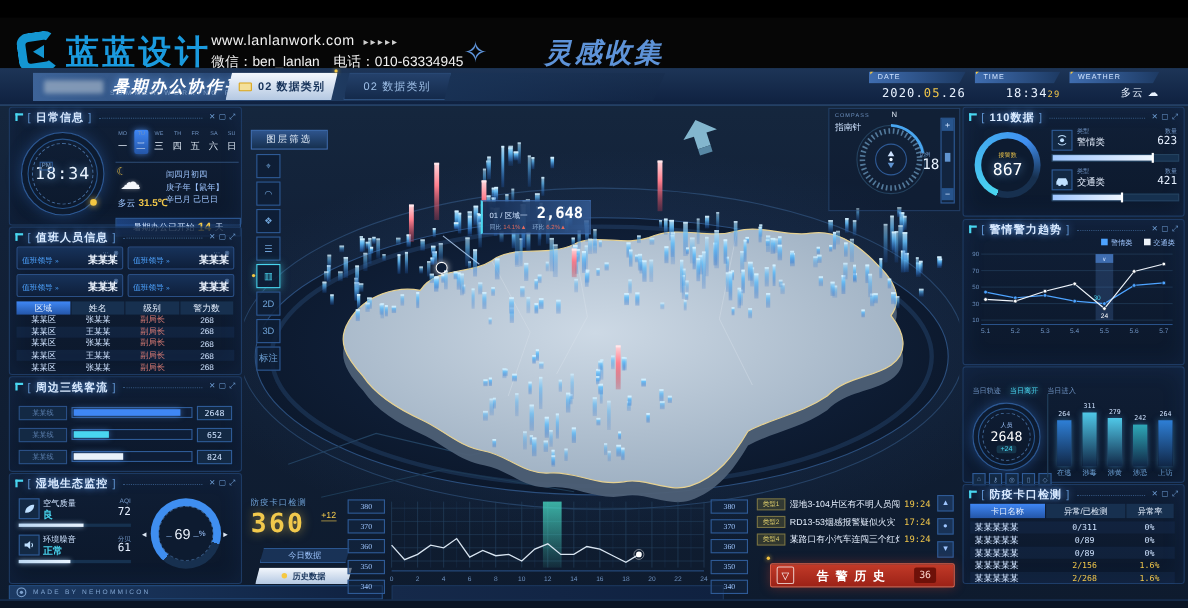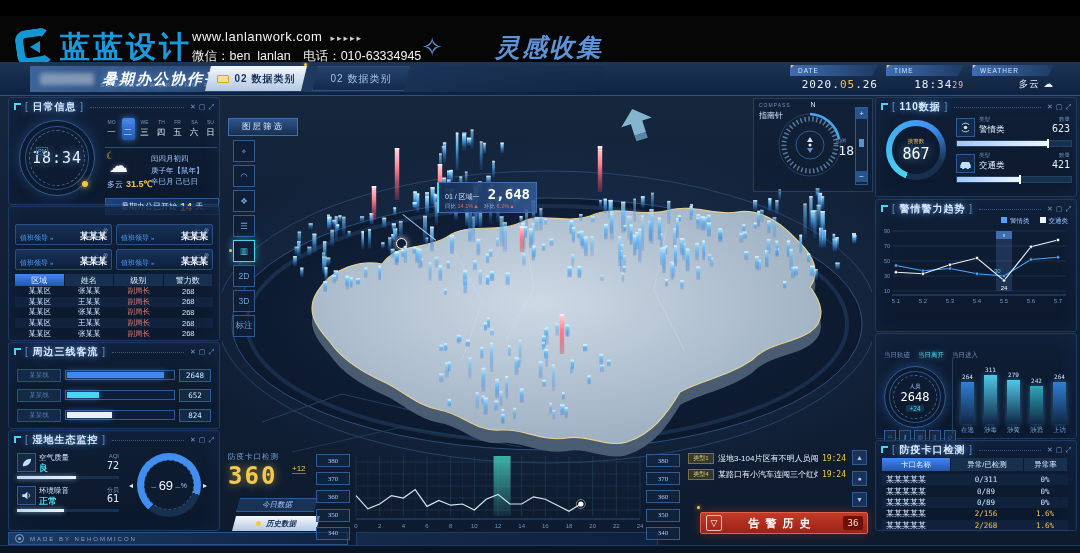--- a/index.html
+++ b/index.html
@@ -187,39 +187,39 @@
   .cp-row{display:flex;height:11.4px;align-items:center;}
   .cp-row:nth-child(odd){background:rgba(40,80,140,.15);}
   .cp-row .c1{width:68px;font-size:8px;color:#cfe3ff;padding-left:4px;box-sizing:border-box;}
   .cp-row .c2{width:72px;font-size:7.5px;text-align:center;font-family:"DejaVu Sans Mono",monospace;color:#cfe3ff;}
   .cp-row .c3{flex:1;font-size:7.5px;text-align:center;font-family:"DejaVu Sans Mono",monospace;color:#cfe3ff;}
   .cp-row.warn .c2,.cp-row.warn .c3{color:#f0c64a;}
   
   .off-label{position:absolute;left:228px;top:390px;font-size:7.5px;color:#6fa3d8;letter-spacing:1px;}
   .off-val{position:absolute;left:228px;top:400px;font-size:24px;font-weight:bold;color:#f2c94c;font-family:"DejaVu Sans Mono",monospace;letter-spacing:2px;text-shadow:0 0 10px rgba(242,201,76,.6);}
   .off-delta{position:absolute;left:292px;top:402px;font-size:8px;color:#f2c94c;border-bottom:1px solid rgba(242,201,76,.5);}
-  .off-btn{position:absolute;width:82px;height:14px;display:flex;align-items:center;justify-content:center;font-size:7.5px;cursor:pointer;box-sizing:border-box;font-style:italic;}
+  .off-btn{position:absolute;width:82px;height:14px;display:flex;align-items:center;justify-content:center;font-size:7.5px;cursor:pointer;box-sizing:border-box;}
   .off-btn.today{left:236px;top:436px;background:rgba(28,56,96,.8);border:1px solid #2e5a96;color:#9fc6ff;clip-path:polygon(4px 0,100% 0,calc(100% - 4px) 100%,0 100%);}
   .off-btn.hist{left:232px;top:454px;width:88px;height:15px;background:linear-gradient(#f4f8fd,#b4c8e2);color:#17335a;font-weight:bold;clip-path:polygon(4px 0,100% 0,calc(100% - 4px) 100%,0 100%);}
   .off-btn.hist::before{content:"";width:5px;height:5px;background:#f5c842;border-radius:50%;margin-right:5px;}
   .ytick-col{position:absolute;top:392px;display:flex;flex-direction:column;gap:5.2px;}
   .ytick-col div{width:32px;height:11px;border:1px solid #2e5a96;background:rgba(18,38,66,.6);font-size:7px;color:#9fc6ff;display:flex;align-items:center;justify-content:center;font-family:Liberation Serif, serif;}
   #office-chart{position:absolute;left:354px;top:390px;}
   
   #alert-rows{position:absolute;left:688px;top:388px;width:158px;}
   .al-row{display:flex;align-items:center;height:16px;gap:4px;}
   .al-tag{width:24px;height:9px;background:rgba(130,118,48,.3);border:1px solid rgba(205,185,90,.45);color:#d8c86a;font-size:6px;display:flex;align-items:center;justify-content:center;flex:none;}
   .al-text{flex:1;font-size:8px;color:#e6f0ff;white-space:nowrap;overflow:hidden;}
   .al-time{font-size:8px;color:#f0c64a;font-family:"DejaVu Sans Mono",monospace;}
   .al-scroll{position:absolute;left:852px;top:388px;display:flex;flex-direction:column;gap:6px;}
   .al-scroll span{width:13px;height:13px;background:rgba(28,56,96,.8);border:1px solid #2e5a96;color:#9fc6ff;font-size:7px;display:flex;align-items:center;justify-content:center;cursor:pointer;}
   .hist-btn{position:absolute;left:700px;top:450px;width:166px;height:20px;background:linear-gradient(#c23a28,#9c2217);border:1px solid #e0614a;border-radius:2px;display:flex;align-items:center;cursor:pointer;box-shadow:0 0 10px rgba(200,60,40,.4);}
   .hist-ic{width:14px;height:14px;margin-left:5px;border:1px solid rgba(255,255,255,.7);border-radius:2px;color:#fff;font-size:9px;display:flex;align-items:center;justify-content:center;}
   .hist-lab{flex:1;text-align:center;font-size:11px;font-weight:bold;color:#fff;letter-spacing:6px;}
-  .hist-badge{width:20px;height:14px;margin-right:4px;background:#6e1109;color:#ffd9d0;font-size:9px;display:flex;align-items:center;justify-content:center;border-radius:2px;font-family:"DejaVu Sans Mono",monospace;}
+  .hist-badge{width:20px;height:14px;margin-right:16px;background:#6e1109;color:#ffd9d0;font-size:9px;display:flex;align-items:center;justify-content:center;border-radius:2px;font-family:"DejaVu Sans Mono",monospace;}
   svg text{font-family:"Liberation Sans",sans-serif;}
 </style>
 </head>
 <body>
 
 <div id="app">
 
   <div id="site-header">
     <div class="logo-wrap">
       <div class="logo-icon">
@@ -318,20 +318,30 @@
           <div>辛巳月 己巳日</div>
       </div>
       <div class="banner">
         <span>暑期办公已开始</span>
           <b>14</b>
           <span>天</span>
       </div>
     </div>
 
     <div class="panel" style="left:8px;top:144px;width:210px;height:133px;">
+      <div class="phead">
+          <div class="pmark"></div>
+          <div class="ptitle">值班人员信息</div>
+          <div class="pline"></div>
+          <div class="pctl">
+            <span>✕</span>
+            <span>▢</span>
+            <span>⤢</span>
+          </div>
+        </div>
       <div id="duty-cards">
           <div class="dcard"><span class="role">值班领导</span><span class="arr">»</span><span class="dots">⋯</span><span class="x">⊗</span><span class="name">某某某</span></div>
           <div class="dcard"><span class="role">值班领导</span><span class="arr">»</span><span class="dots">⋯</span><span class="x">⊗</span><span class="name">某某某</span></div>
           <div class="dcard"><span class="role">值班领导</span><span class="arr">»</span><span class="dots">⋯</span><span class="x">⊗</span><span class="name">某某某</span></div>
           <div class="dcard"><span class="role">值班领导</span><span class="arr">»</span><span class="dots">⋯</span><span class="x">⊗</span><span class="name">某某某</span></div>
         </div>
       <div class="dtable">
         <div class="dt-head" id="duty-head">
             <div>区域</div>
             <div>姓名</div>
@@ -1463,20 +1473,25 @@
           <line x1="2" y1="67" x2="286" y2="67" stroke="#2e5a96" stroke-width="0.8"></line>
         </svg></div>
 
     <div id="alert-rows">
         <div class="al-row">
           <span class="al-tag">类型1</span>
           <span class="al-text">湿地3-104片区有不明人员闯入</span>
           <span class="al-time">19:24</span>
         </div>
         <div class="al-row">
+          <span class="al-tag">类型2</span>
+          <span class="al-text">RD13-53烟感报警疑似火灾</span>
+          <span class="al-time">17:24</span>
+        </div>
+        <div class="al-row">
           <span class="al-tag">类型4</span>
           <span class="al-text">某路口有小汽车连闯三个红灯</span>
           <span class="al-time">19:24</span>
         </div>
       </div>
     <div class="al-scroll">
       <span>▲</span>
       <span>●</span>
       <span>▼</span>
     </div>

